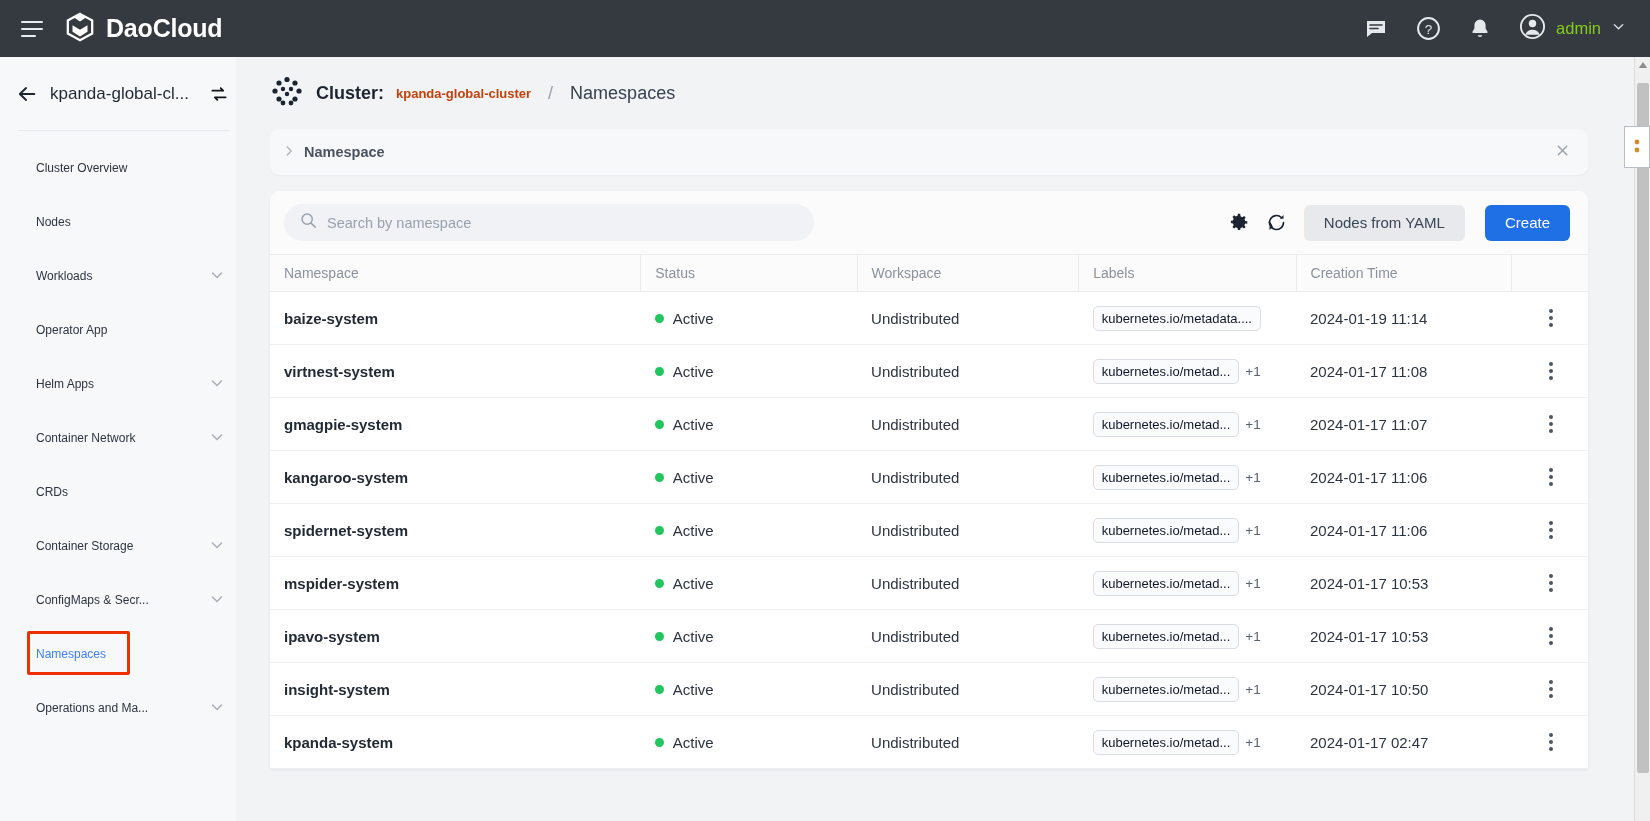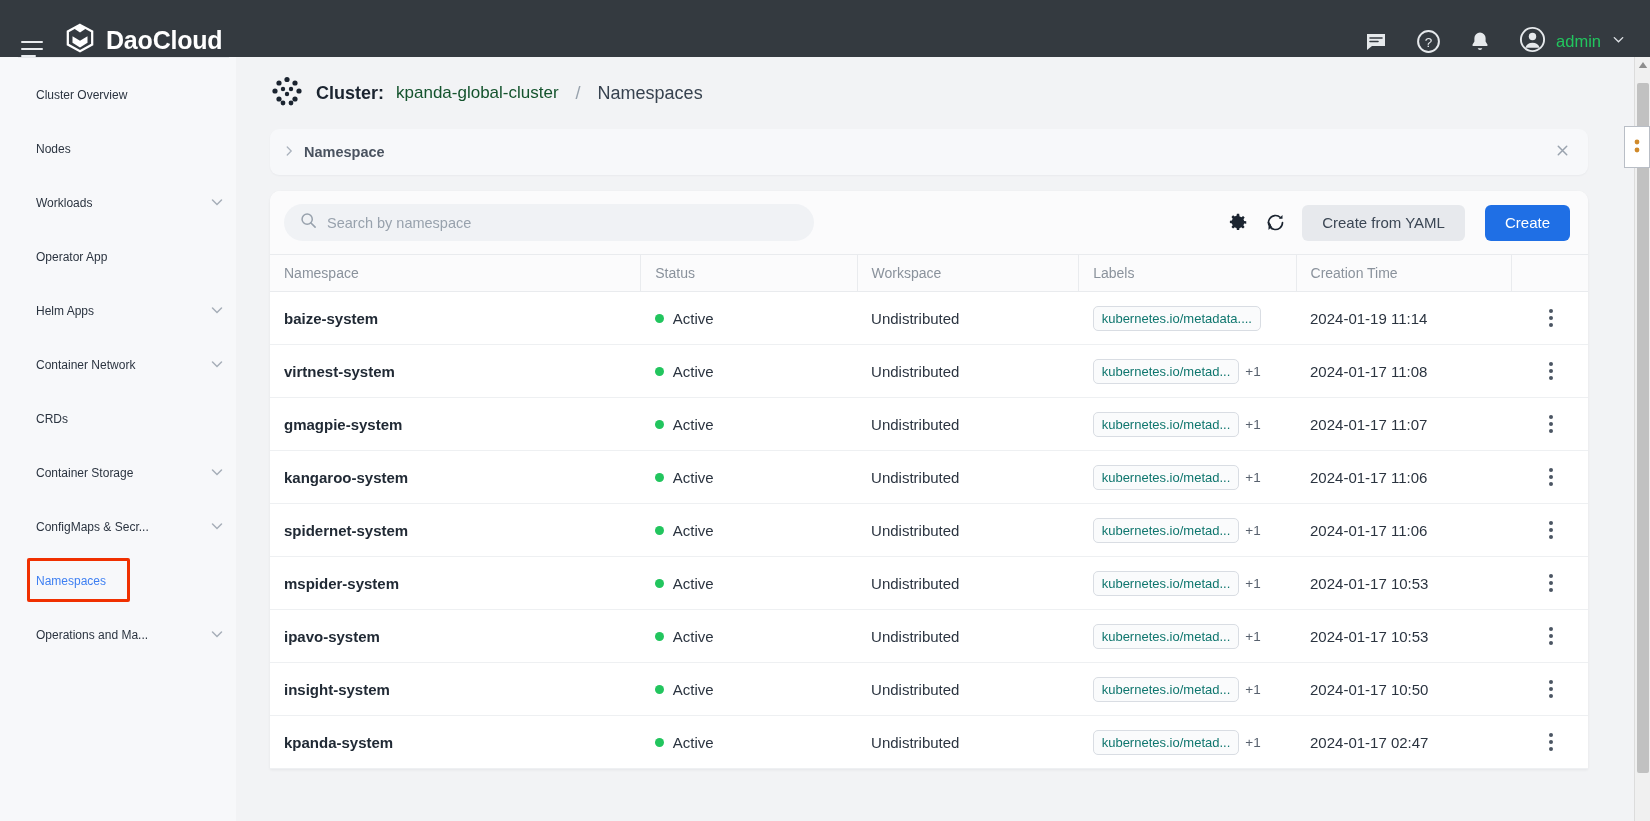--- a/index.html
+++ b/index.html
@@ -8,21 +8,21 @@
     overflow: hidden;
     font-family: "Liberation Sans", sans-serif;
     background: #f2f3f5;
   }
 
   
   .topbar {
     position: absolute; top: 0; left: 0;
     width: 1650px; height: 57px;
     background: #343a40;
-    display: flex; align-items: flex-end;
+    display: flex; align-items: center;
   }
   .hamburger {
     width: 22px; height: 16px;
     margin-left: 21px; margin-right: 22px;
     display: flex; flex-direction: column; justify-content: space-between;
     cursor: pointer;
   }
   .hamburger i { display:block; height: 2px; background: #e9ecef; border-radius: 1px; }
   .hamburger i:nth-child(1){ width: 22px; }
   .hamburger i:nth-child(2){ width: 22px; }
@@ -32,21 +32,21 @@
   .brand-name {
     color: #ffffff; font-size: 25px; font-weight: 700; letter-spacing: -0.2px;
   }
 
   .topbar-right {
     margin-left: auto; display: flex; align-items: center;
     gap: 26px; margin-right: 24px;
   }
   .ticon { width: 26px; height: 26px; display:flex; align-items:center; justify-content:center; cursor:pointer; }
   .user-chip { display: flex; align-items: center; gap: 10px; cursor: pointer; }
-  .user-name { color: #22c55e; font-size: 16.5px; }
+  .user-name { color: #84cc16; font-size: 16.5px; }
 
   
   .sidebar {
     position: absolute; top: 57px; left: 0;
     width: 248px; height: 764px;
     background: #f7f8fa;
     border-right: 1px solid #e6e8eb;
   }
   .side-head {
     height: 73px; display: flex; align-items: center;
@@ -81,21 +81,21 @@
     position: absolute; top: 57px; left: 236px;
     width: 1386px; height: 764px;
     background: #f2f3f5;
     overflow: hidden;
   }
   .crumb {
     display: flex; align-items: center; height: 72px;
     padding-left: 34px; gap: 12px;
   }
   .crumb-label { font-size: 18px; font-weight: 700; color: #1b2430; }
-  .crumb-link { font-size: 17px; color: #14532d; cursor: pointer; }
+  .crumb-link { font-size: 13px; color: #c2410c; cursor: pointer; font-weight: bold; }
   .crumb-sep { font-size: 18px; color: #98a2ad; margin: 0 5px; }
   .crumb-cur { font-size: 18px; color: #37424f; }
 
   .banner {
     margin: 0 34px 0 34px;
     height: 46px; background: #f7f8fa;
     border-radius: 9px;
     display: flex; align-items: center;
     padding: 0 18px 0 12px;
     box-shadow: 0 1px 2px rgba(16,24,40,0.04);
@@ -158,21 +158,21 @@
   .col-lb   { width: 204px; }
   .col-ct   { width: 202px; }
   .col-ac   { width: 72px; }
 
   .ns-name { font-weight: 700; color: #212a35; }
   .status { display: flex; align-items: center; gap: 9px; }
   .dot { width: 9px; height: 9px; border-radius: 50%; background: #22c55e; display:inline-block; }
   .chip {
     display: inline-block; max-width: 160px;
     border: 1px solid #d9dde3; border-radius: 5px;
-    background: #fafbfc; color: #0f766e;
+    background: #fafbfc; color: #0f172a;
     font-size: 13px; padding: 4px 8px;
     white-space: nowrap; overflow: hidden; text-overflow: clip;
     vertical-align: middle;
   }
   .chip-wide { max-width: 182px; }
   .plus { font-size: 13.5px; color: #58616e; margin-left: 6px; vertical-align: middle;}
   .kebab {
     width: 4px; display: flex; flex-direction: column; gap: 3px;
     margin-left: 24px; cursor: pointer;
   }
@@ -253,20 +253,33 @@
       <span>
         <svg width="15" height="15" viewBox="0 0 16 16">
           <path d="M3.5 6 L8 10.5 L12.5 6" fill="none" stroke="#dfe3e7" stroke-width="1.5" stroke-linecap="round"></path>
         </svg>
       </span>
     </span>
   </div>
 </div>
 
 <div class="sidebar">
+  <div class="side-head">
+    <span class="back-arrow">
+      <svg width="22" height="22" viewBox="0 0 24 24">
+        <path d="M20 12H4.5M11 5.5 4.2 12 11 18.5" fill="none" stroke="#1b2430" stroke-width="2.1" stroke-linecap="round" stroke-linejoin="round"></path>
+      </svg>
+    </span>
+    <span class="cluster-name">kpanda-global-cl...</span>
+    <span class="switch-icon">
+      <svg width="20" height="20" viewBox="0 0 24 24">
+        <path d="M4 8h13l-3-3M20 16H7l3 3" fill="none" stroke="#10151c" stroke-width="2.1" stroke-linecap="round" stroke-linejoin="round"></path>
+      </svg>
+    </span>
+  </div>
   <div class="side-divider"></div>
 
   <div class="nav">
 
     <div class="nav-item">
       <span>Cluster Overview</span>
     </div>
 
     <div class="nav-item">
       <span>Nodes</span>
@@ -401,21 +414,21 @@
           </svg>
         </span>
         <span class="tb-icon">
           <svg width="21" height="21" viewBox="0 0 24 24">
             <path d="M20 12a8 8 0 11-2.4-5.7" fill="none" stroke="#1b2430" stroke-width="1.9" stroke-linecap="round"></path>
             <path d="M4 12a8 8 0 012.4 5.7" fill="none" stroke="#1b2430" stroke-width="1.9" stroke-linecap="round"></path>
             <path d="M20 3.3 L20 7.6 L15.7 7.6 Z" fill="#1b2430"></path>
             <path d="M4 20.7 L4 16.4 L8.3 16.4 Z" fill="#1b2430"></path>
           </svg>
         </span>
-        <button class="btn btn-secondary">Create from YAML</button>
+        <button class="btn btn-secondary">Nodes from YAML</button>
         <button class="btn btn-primary">Create</button>
       </div>
     </div>
 
     <table>
       <thead>
         <tr>
           <th class="col-ns">Namespace</th>
           <th class="col-st">Status</th>
           <th class="col-ws">Workspace</th>

